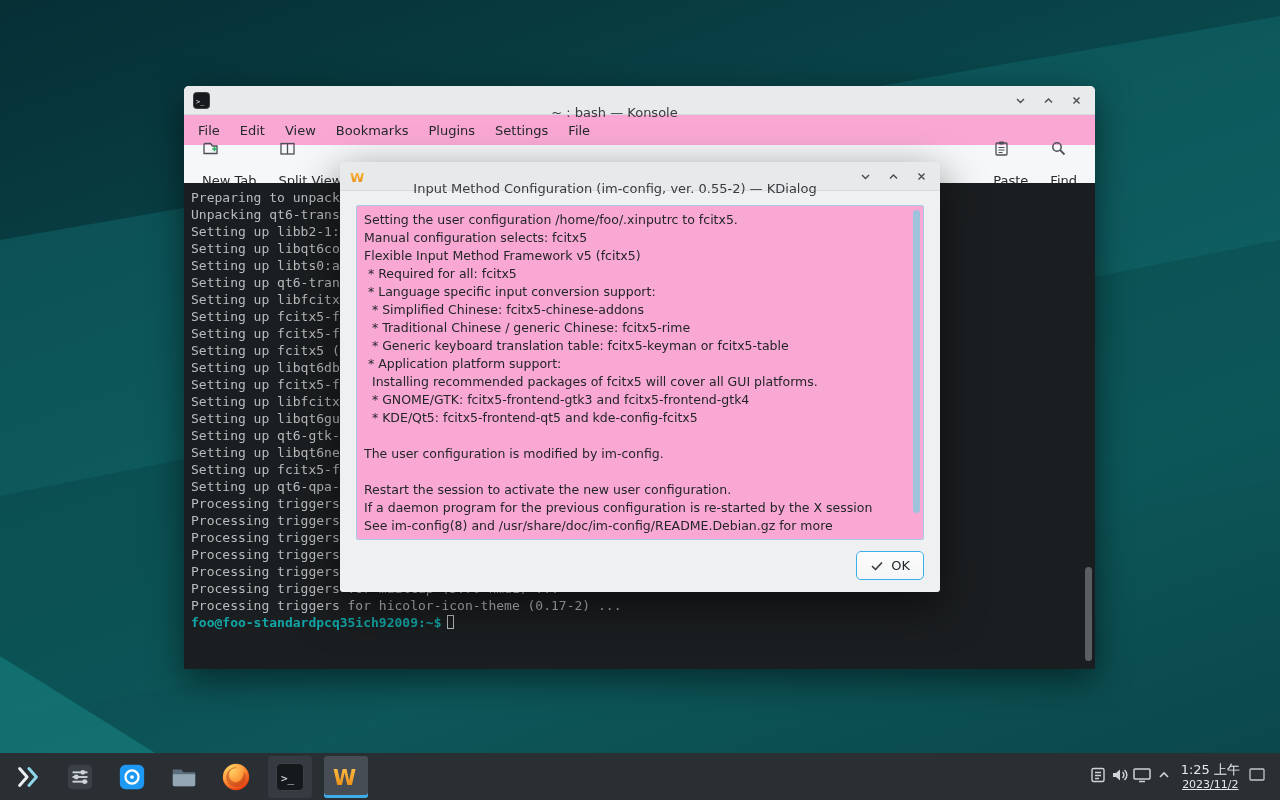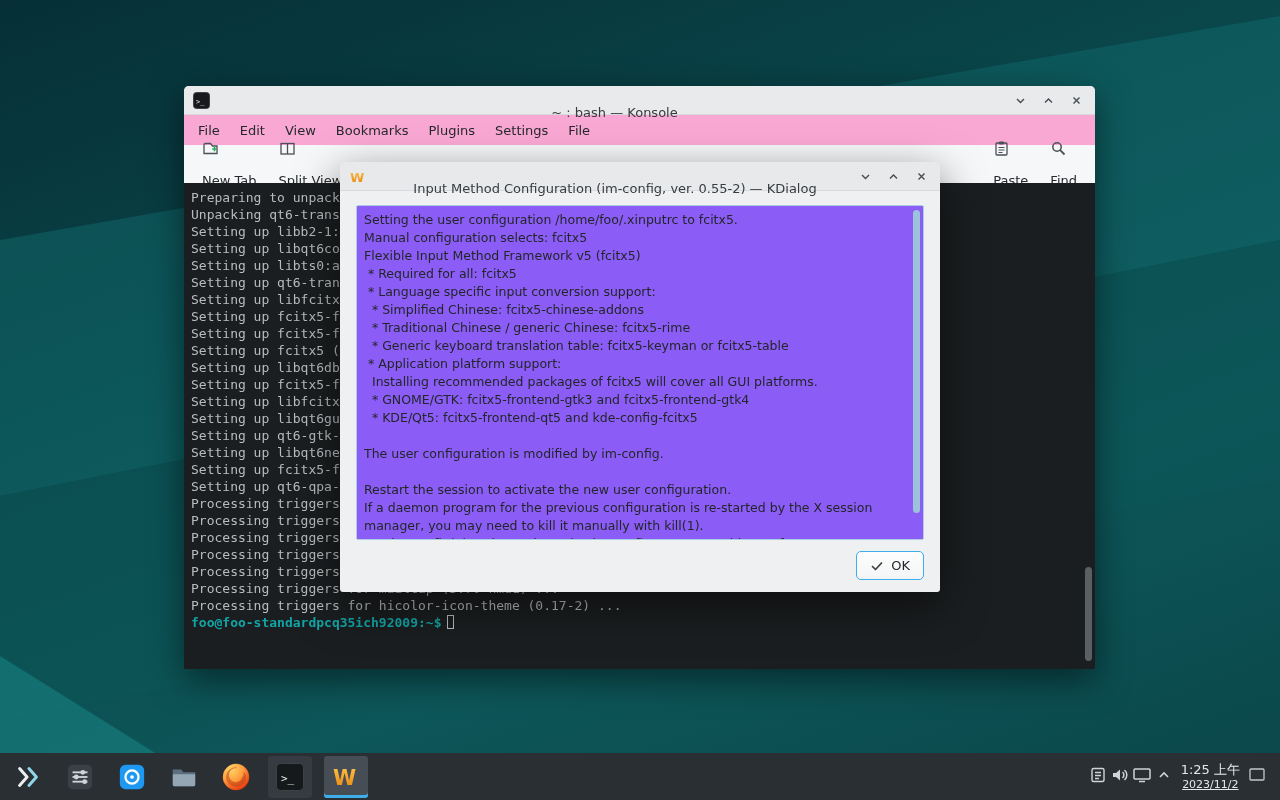--- a/index.html
+++ b/index.html
@@ -43,21 +43,21 @@
   .term-scrollbar { position:absolute; top:2px; bottom:2px; right:2px; width:9px; }
   .term-thumb { position:absolute; bottom:6px; left:1px; width:7px; height:94px;
     background:#5a5f63; border-radius:3.5px; }
 
   
   .kdialog { left:340px; top:162px; width:600px; height:430px; background:#eff0f1; z-index:3;
     border-radius:5px 5px 3px 3px; box-shadow:0 14px 44px rgba(0,0,0,.55); }
   .kdialog .titlebar { background:#e7e9eb; }
   .dialog-body { position:absolute; top:30px; left:0; right:0; bottom:0;
     padding:13px 16px 12px 16px; display:flex; flex-direction:column; }
-  .text-panel { position:relative; flex:1; background:#8b5cf6; border:1px solid #a9cce2;
+  .text-panel { position:relative; flex:1; background:#f9a8d4; border:1px solid #a9cce2;
     border-radius:2px; overflow:hidden; padding:5px 20px 5px 7px; }
   .dialog-line { white-space:pre; min-height:18px; line-height:18px; font-size:12.5px; color:#232629; }
   .panel-scrollbar { position:absolute; top:2px; bottom:2px; right:2px; width:9px; }
   .panel-thumb { position:absolute; top:2px; left:1px; width:7px; height:92%;
     background:#9dc3dc; border-radius:3.5px; }
   .button-row { display:flex; justify-content:flex-end; padding-top:11px; }
   .ok-button { display:flex; align-items:center; gap:7px; height:29px; padding:0 13px;
     background:linear-gradient(#fdfdfd,#f4f5f6); border:1px solid #3daee9; border-radius:5px;
     font-size:13px; color:#232629; font-family:inherit; }
 
@@ -249,21 +249,20 @@
             <div class="dialog-line">  * Generic keyboard translation table: fcitx5-keyman or fcitx5-table</div>
             <div class="dialog-line"> * Application platform support:</div>
             <div class="dialog-line">  Installing recommended packages of fcitx5 will cover all GUI platforms.</div>
             <div class="dialog-line">  * GNOME/GTK: fcitx5-frontend-gtk3 and fcitx5-frontend-gtk4</div>
             <div class="dialog-line">  * KDE/Qt5: fcitx5-frontend-qt5 and kde-config-fcitx5</div>
             <div class="dialog-line"></div>
             <div class="dialog-line">The user configuration is modified by im-config.</div>
             <div class="dialog-line"></div>
             <div class="dialog-line">Restart the session to activate the new user configuration.</div>
             <div class="dialog-line">If a daemon program for the previous configuration is re-started by the X session</div>
-            <div class="dialog-line">manager, you may need to kill it manually with kill(1).</div>
             <div class="dialog-line">See im-config(8) and /usr/share/doc/im-config/README.Debian.gz for more</div>
           </div>
         <div class="panel-scrollbar">
           <div class="panel-thumb"></div>
         </div>
       </div>
       <div class="button-row">
         <button class="ok-button">
           <span style="display:flex;">
             <svg width="14" height="14" viewBox="0 0 14 14">

